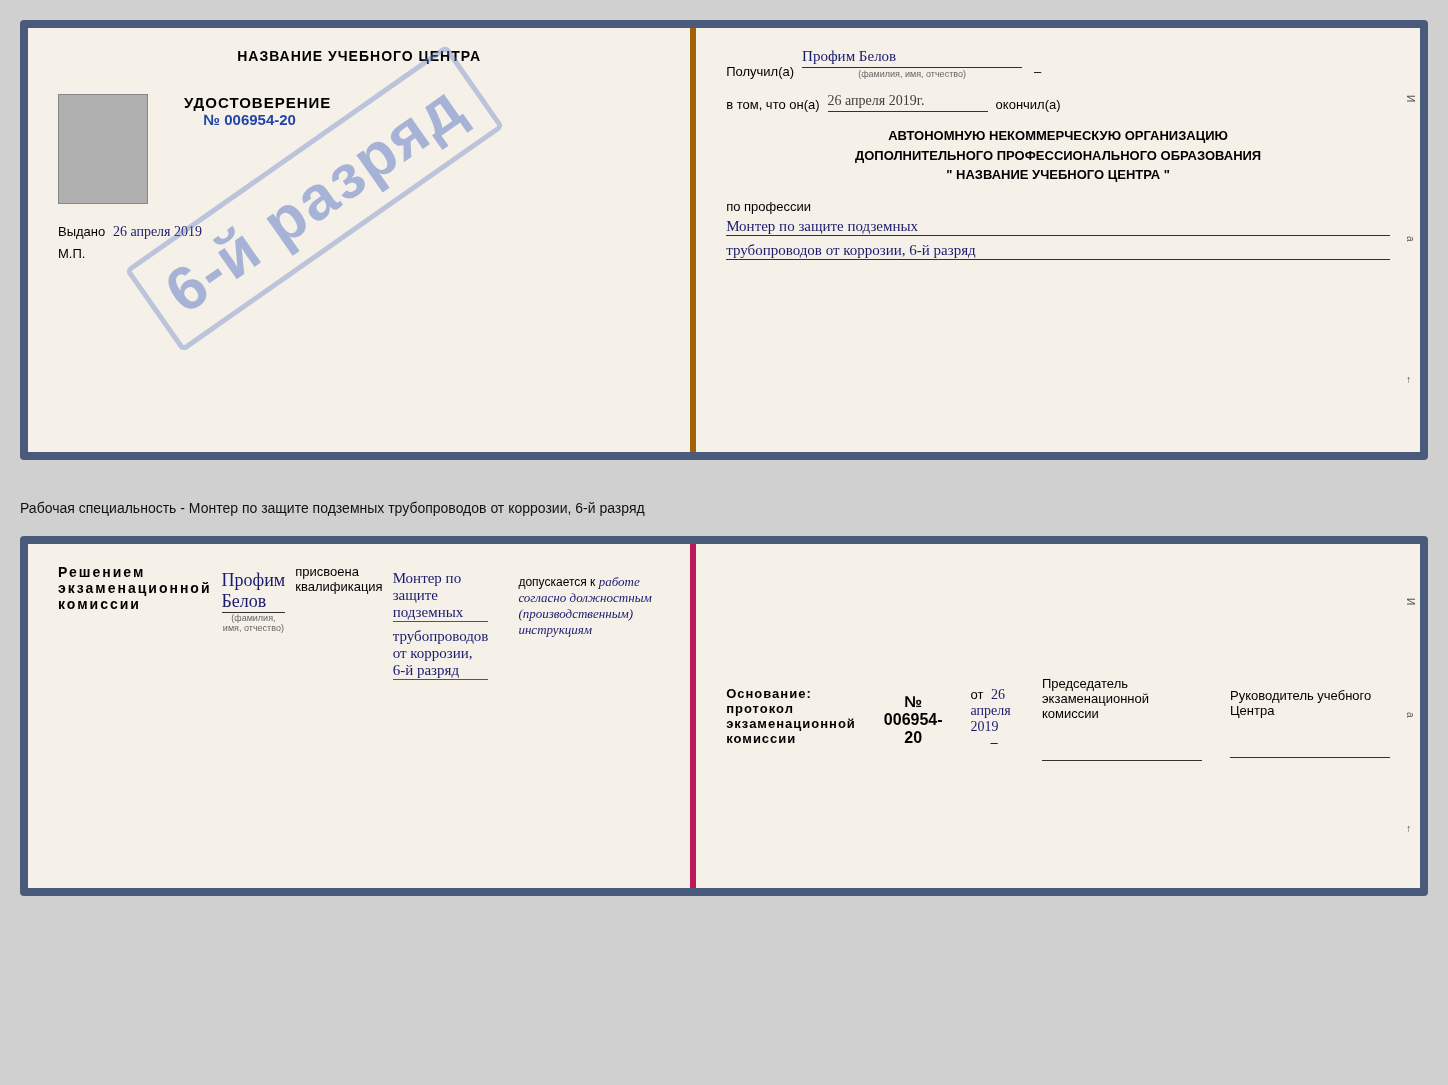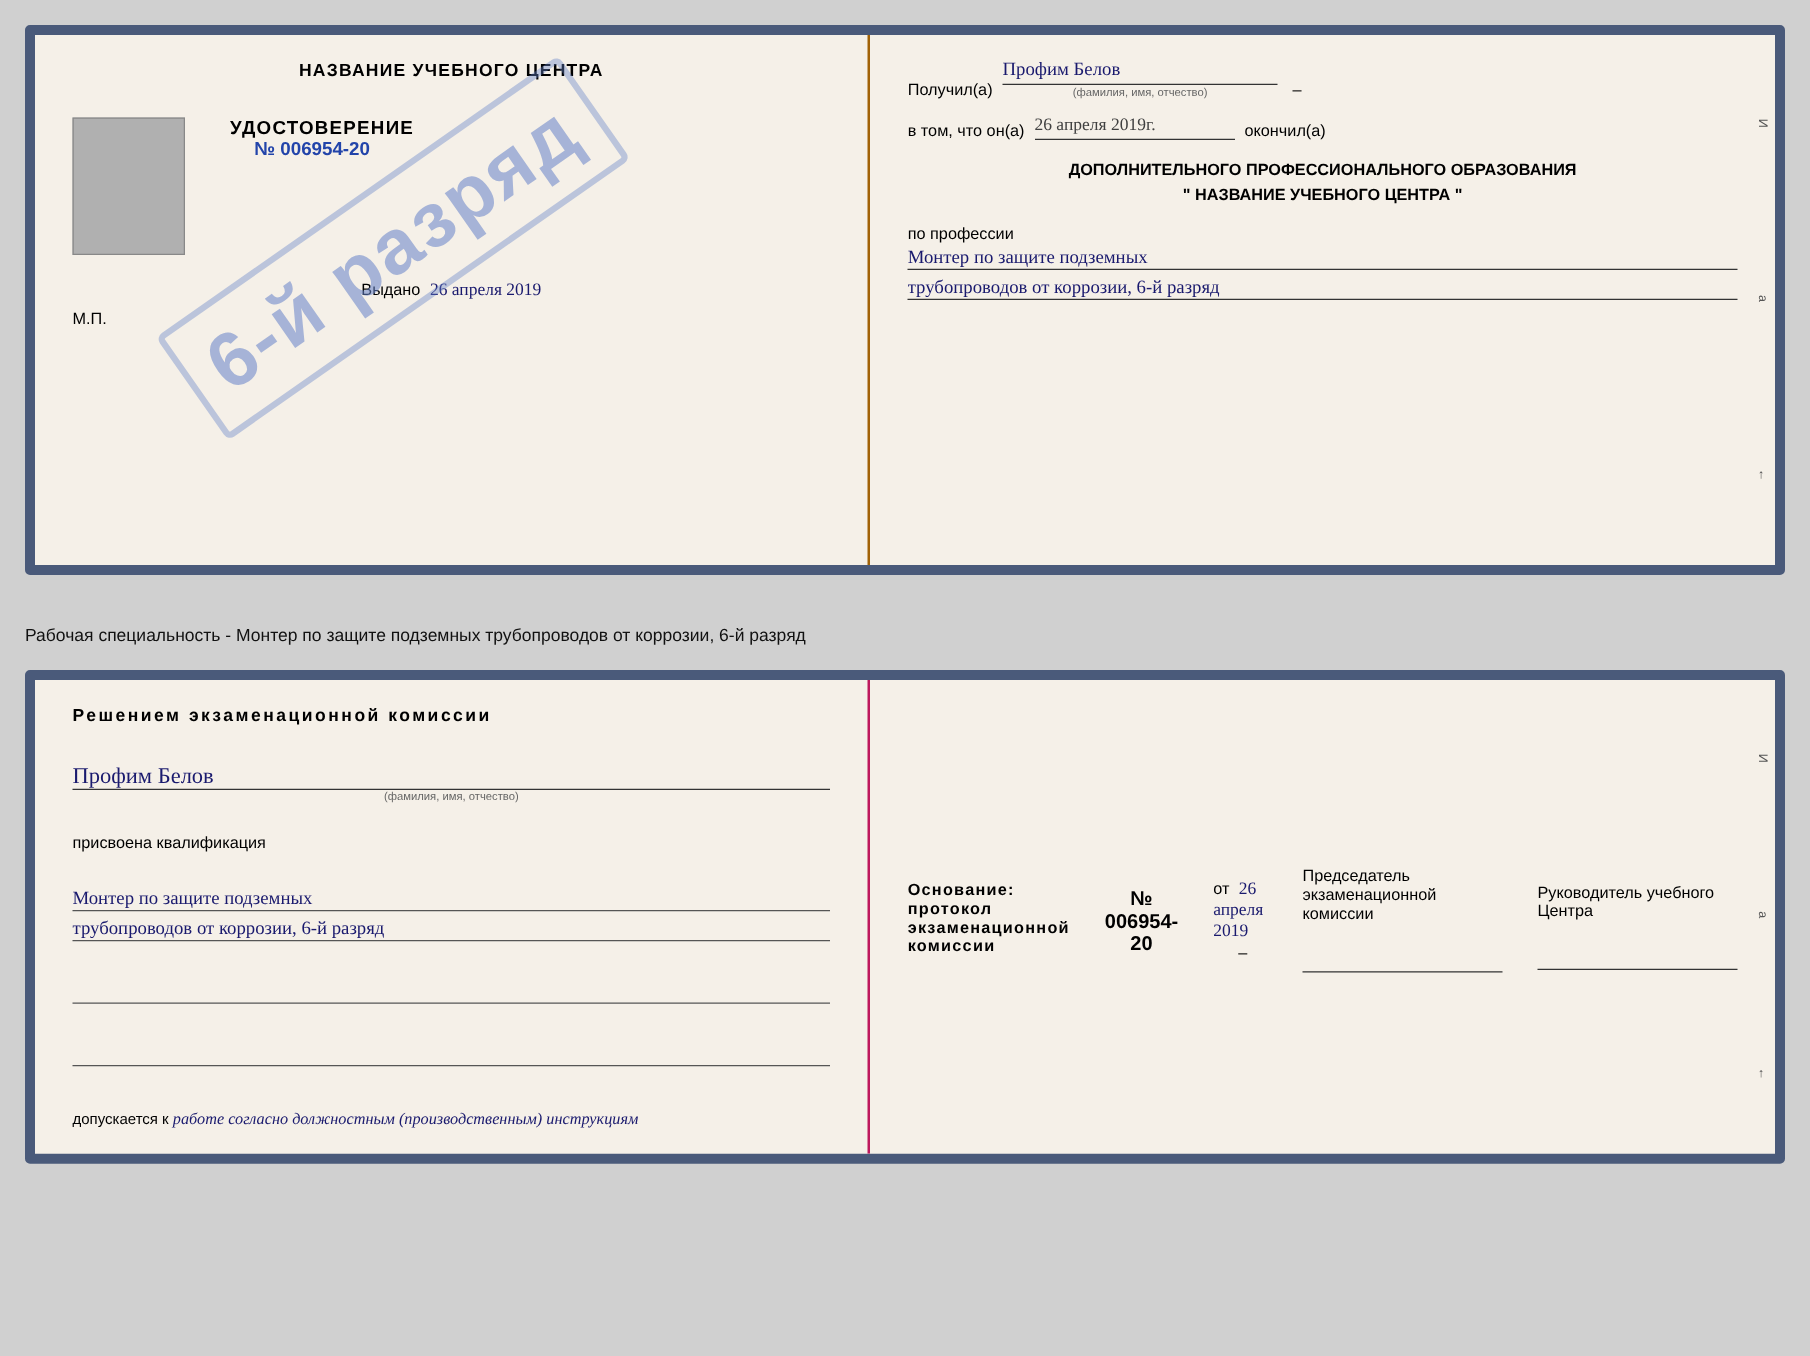--- a/index.html
+++ b/index.html
@@ -23,26 +23,25 @@
       background: #f5f0e8;
       border: 8px solid #4a5a7a;
       border-radius: 4px;
       min-height: 440px;
       position: relative;
       overflow: hidden;
     }
 
     .top-left {
       width: 48%;
-      border-right: 2px solid #a16207;
+      border-right: 6px solid #a16207;
       padding: 20px 30px;
       position: relative;
       display: flex;
       flex-direction: column;
-      align-items: center;
     }
 
     .top-right {
       width: 52%;
       padding: 20px 30px;
       display: flex;
       flex-direction: column;
       gap: 14px;
     }
 
@@ -194,25 +193,25 @@
       background: #f5f0e8;
       border: 8px solid #4a5a7a;
       border-radius: 4px;
       min-height: 360px;
       position: relative;
       overflow: hidden;
     }
 
     .bottom-left {
       width: 48%;
-      border-right: 2px solid #be185d;
+      border-right: 6px solid #be185d;
       padding: 20px 30px;
       display: flex;
-      flex-direction: column;
-      gap: 24px;
+      flex-direction: row;
+      gap: 10px;
     }
 
     .bottom-right {
       width: 52%;
       padding: 20px 30px;
       display: flex;
       flex-direction: row;
       gap: 28px;
       align-items: center;
     }
@@ -372,20 +371,21 @@
         <span style="font-size:13px; margin-left:4px;">–</span>
       </div>
 
       <div class="field-row">
         <span class="field-label">в том, что он(а)</span>
         <span style="font-family:'Segoe Script',cursive; color:#404040; font-size:14px; border-bottom:1px solid #333; padding-bottom:2px; min-width:160px;">26 апреля 2019г.</span>
         <span class="field-label">окончил(а)</span>
       </div>
 
       <div class="bold-block">
+        <div>АВТОНОМНУЮ НЕКОММЕРЧЕСКУЮ ОРГАНИЗАЦИЮ</div>
         <div>ДОПОЛНИТЕЛЬНОГО ПРОФЕССИОНАЛЬНОГО ОБРАЗОВАНИЯ</div>
         <div>"   НАЗВАНИЕ УЧЕБНОГО ЦЕНТРА   "</div>
       </div>
 
       <div class="profession-block">
         <div>по профессии</div>
         <span class="handwritten">Монтер по защите подземных</span>
         <span class="handwritten2">трубопроводов от коррозии, 6-й разряд</span>
       </div>
 

